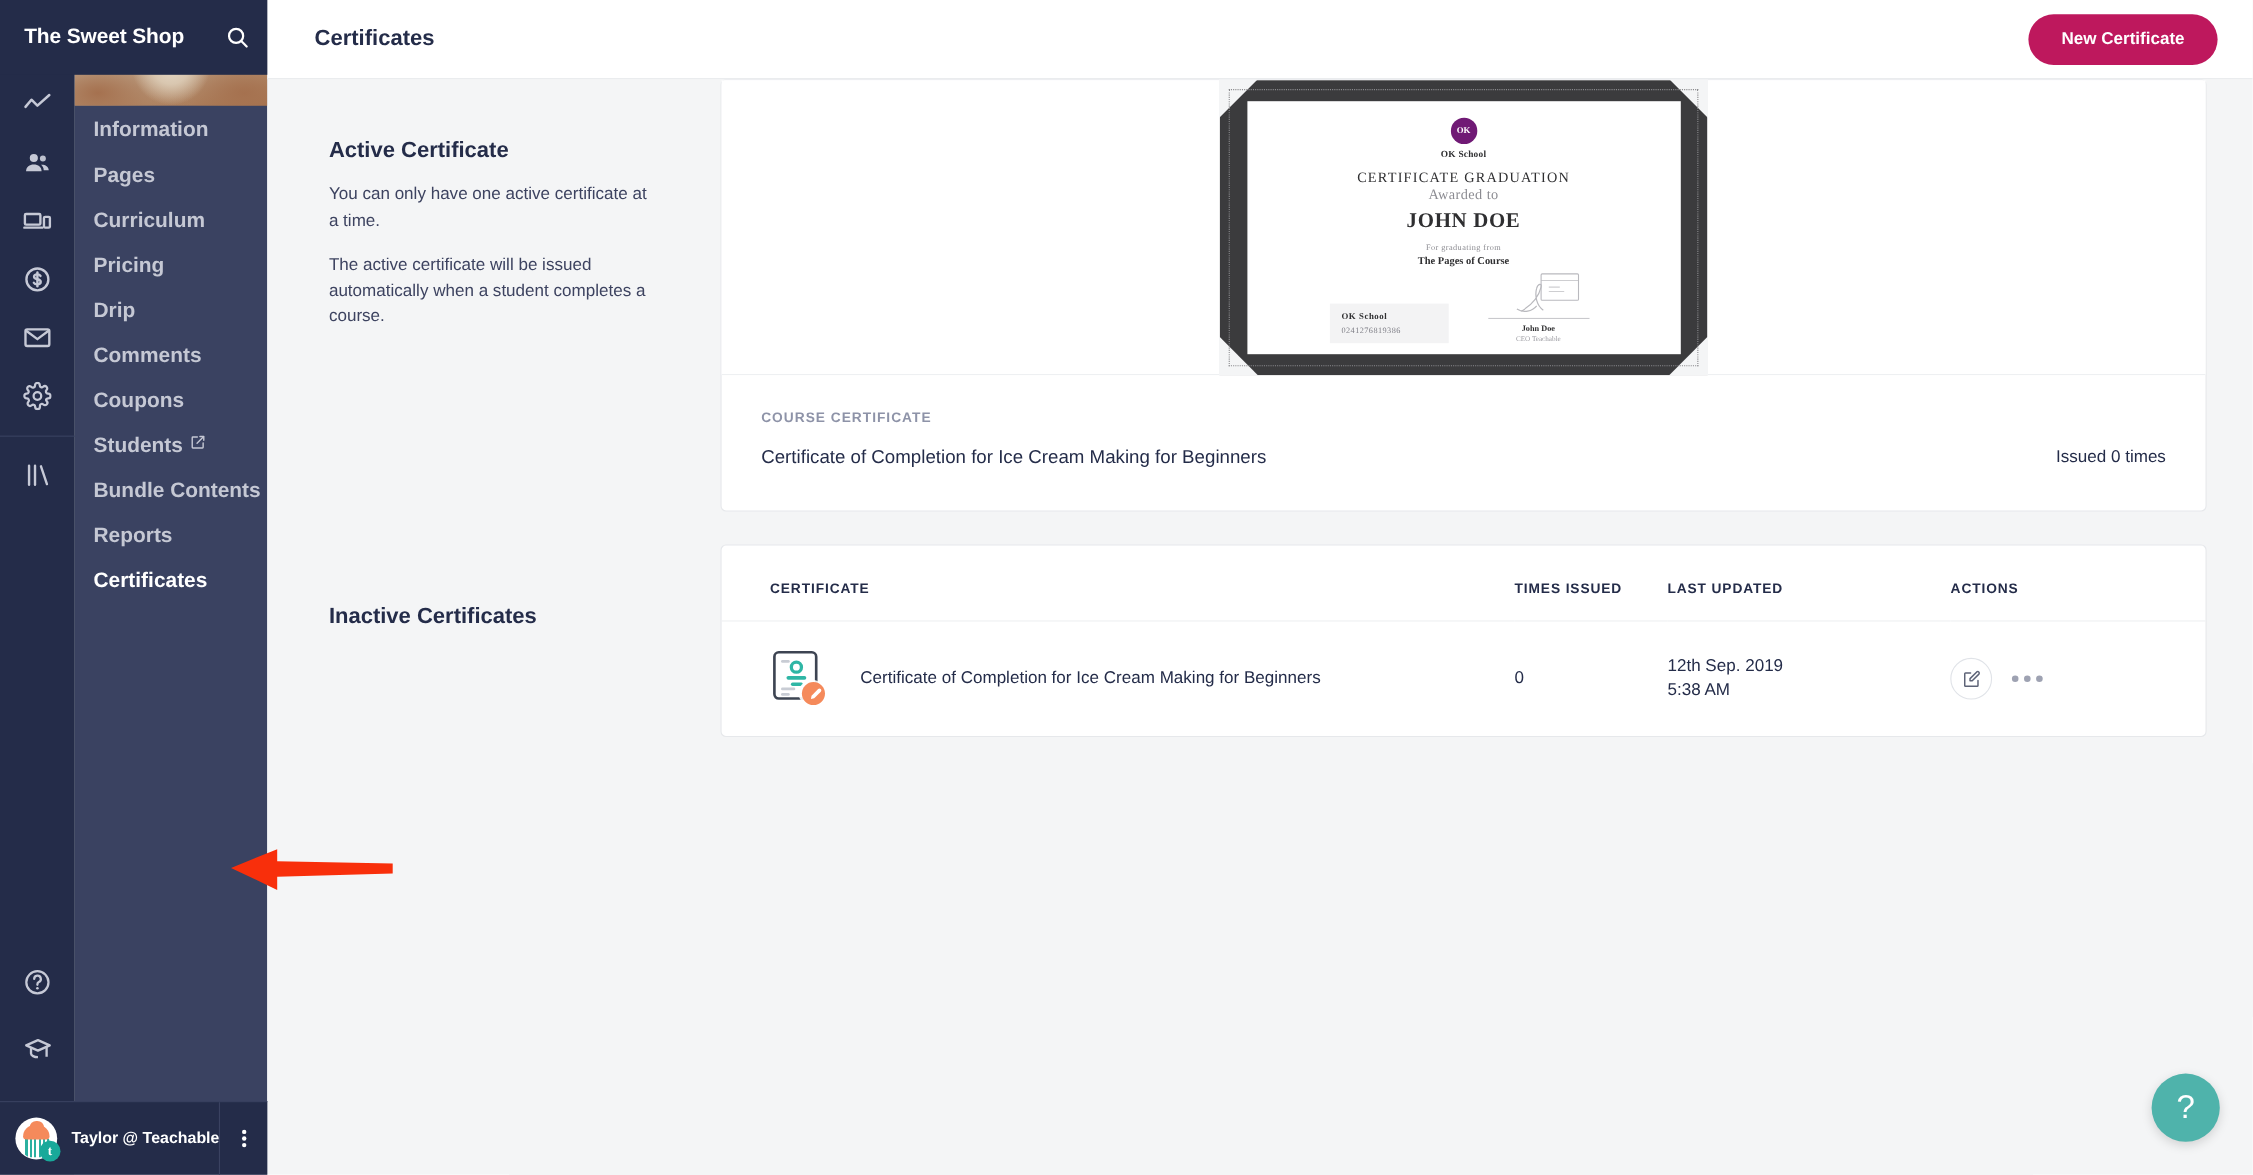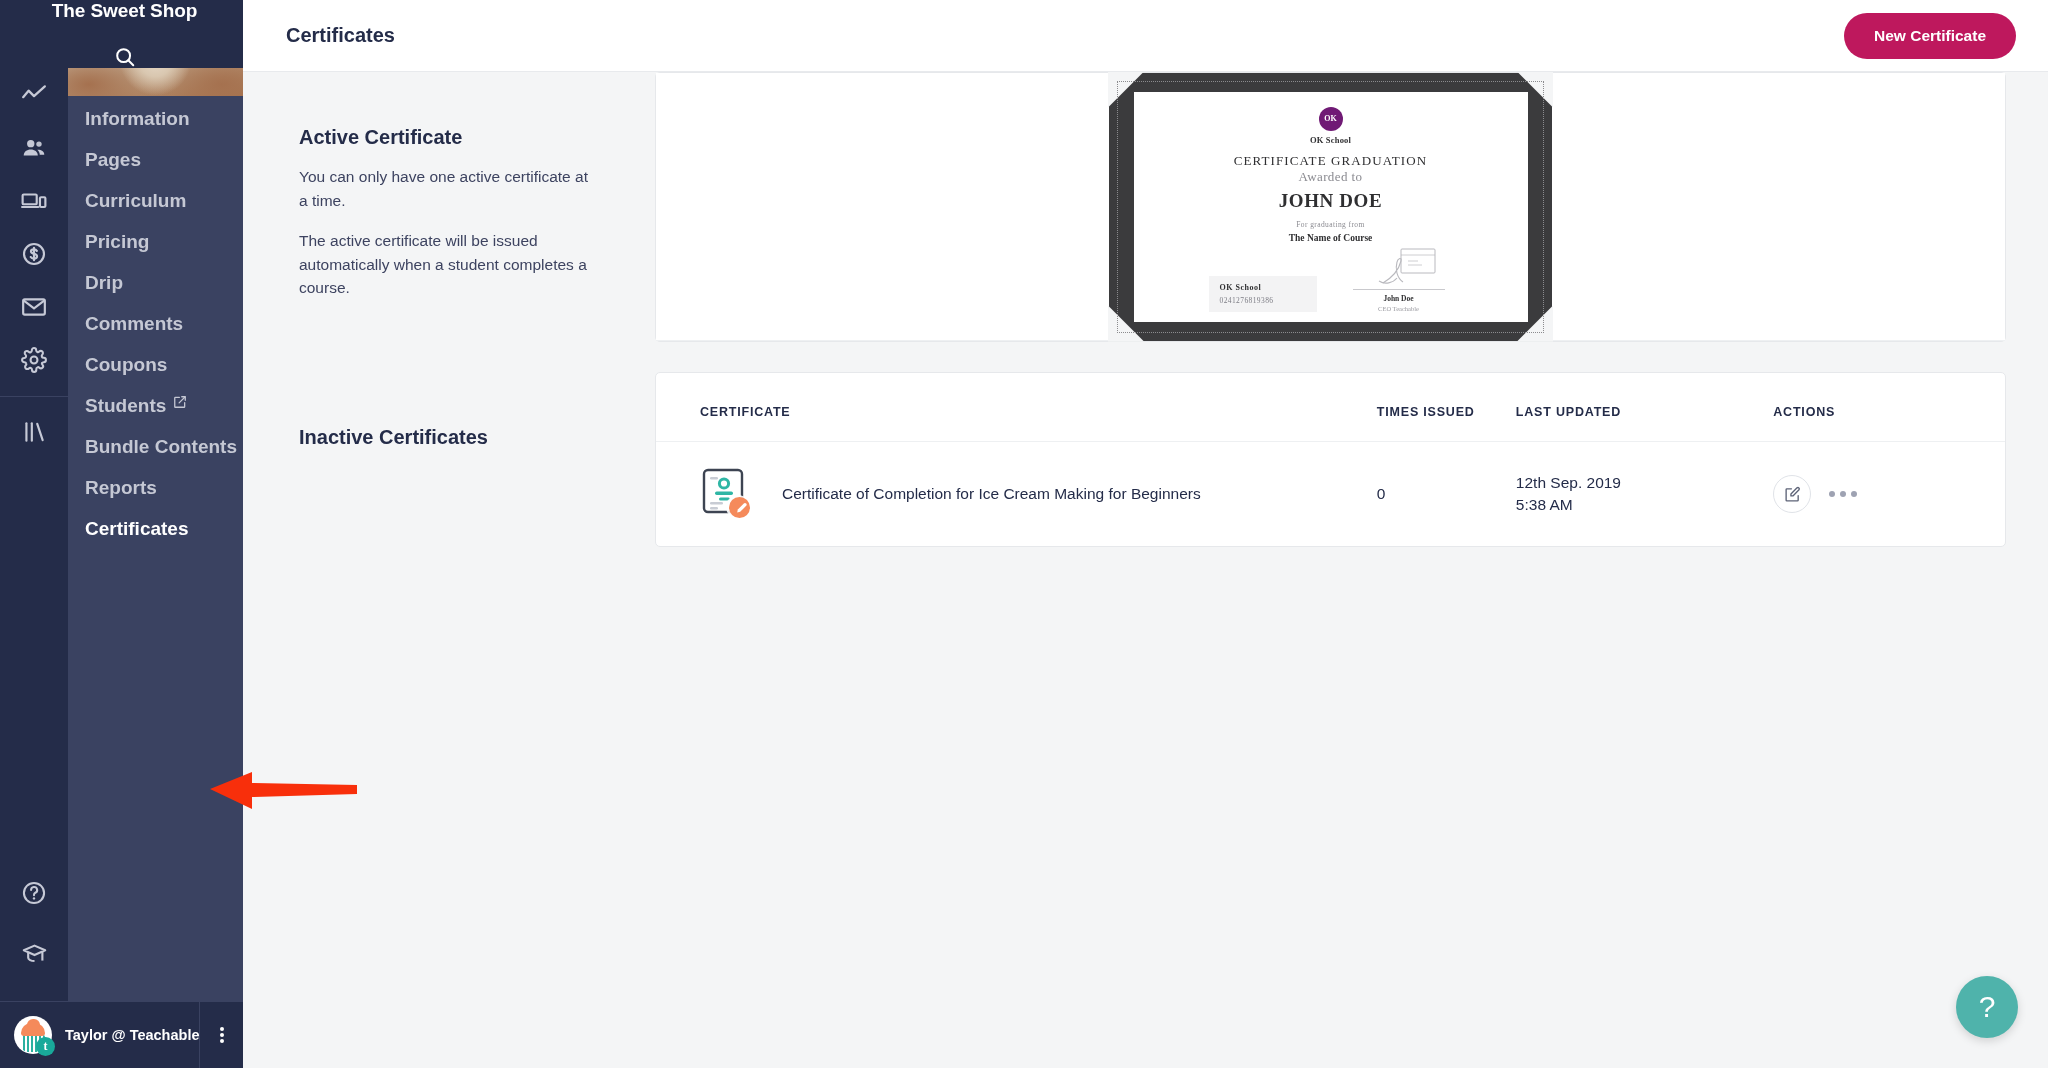--- a/index.html
+++ b/index.html
@@ -38,21 +38,20 @@
     width: 175px; height: 1068px; flex: 0 0 175px;
     background: #3a4261;
     position: relative;
   }
   .sidebar-header {
     position: absolute; top:0; left:-68px; width: 243px; height: 68px;
     background: #242c49;
     display:flex; align-items:center; justify-content: space-between;
     padding: 0 16px 0 22px;
     z-index: 4;
-    flex-direction: column;
   }
   .brand-title {
     color:#ffffff; font-size: 19px; font-weight: bold; letter-spacing: -0.1px;
   }
   .search-btn { color:#ffffff; display:flex; align-items:center; }
 
   .course-thumb {
     position: relative; width: 175px; height: 96px;
     background:
       radial-gradient(circle at 50% 62%, #e6d9c8 0%, #d9c7b0 16%, rgba(217,199,176,0) 34%),
@@ -441,21 +440,21 @@
               <div class="cert-corner c-bl"></div>
               <div class="cert-corner c-br"></div>
               <div class="cert-inline"></div>
               <div class="cert-inner">
                 <div class="seal">OK</div>
                 <div class="cert-school">OK School</div>
                 <div class="cert-head">CERTIFICATE GRADUATION</div>
                 <div class="cert-sub">Awarded to</div>
                 <div class="cert-name">JOHN DOE</div>
                 <div class="cert-sub2">For graduating from</div>
-                <div class="cert-course">The Name of Course</div>
+                <div class="cert-course">The Pages of Course</div>
                 <div class="cert-footer">
                   <div class="cert-code">
                     <div class="cert-code-a">OK School</div>
                     <div class="cert-code-b">0241276819386</div>
                   </div>
                   <div class="sig-block">
                     <div class="sig-line">
                       <svg width="92" height="44" viewBox="0 0 92 44" fill="none" stroke="#b9b9be" stroke-width="1" style="position:absolute;left:0;bottom:0;">
                         <rect x="48" y="4" width="34" height="24" rx="1"></rect>
                         <path d="M48 10h34M55 16h10M55 20h14" opacity=".7"></path>
@@ -464,20 +463,27 @@
                       </svg>
                     </div>
                     <div class="sig-name">John Doe</div>
                     <div class="sig-role">CEO Teachable</div>
                   </div>
                 </div>
               </div>
             </div>
           </div>
 
+          <div class="card-body">
+            <div>
+              <div class="eyebrow">COURSE CERTIFICATE</div>
+              <div class="cert-row-title">Certificate of Completion for Ice Cream Making for Beginners</div>
+            </div>
+            <div class="issued-count">Issued 0 times</div>
+          </div>
 
         </div>
       </div>
 
       <div class="section2">
         <div class="section-aside">
           <div class="aside-title">Inactive Certificates</div>
         </div>
 
         <div class="card">

